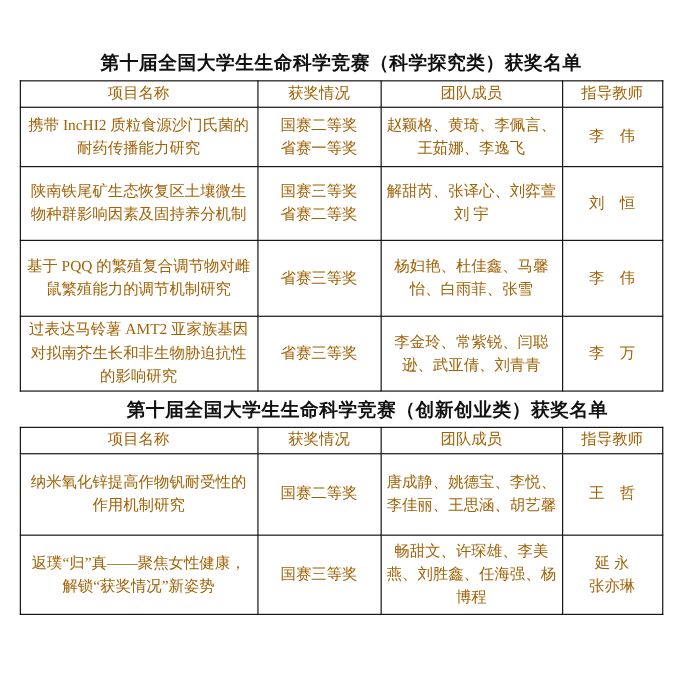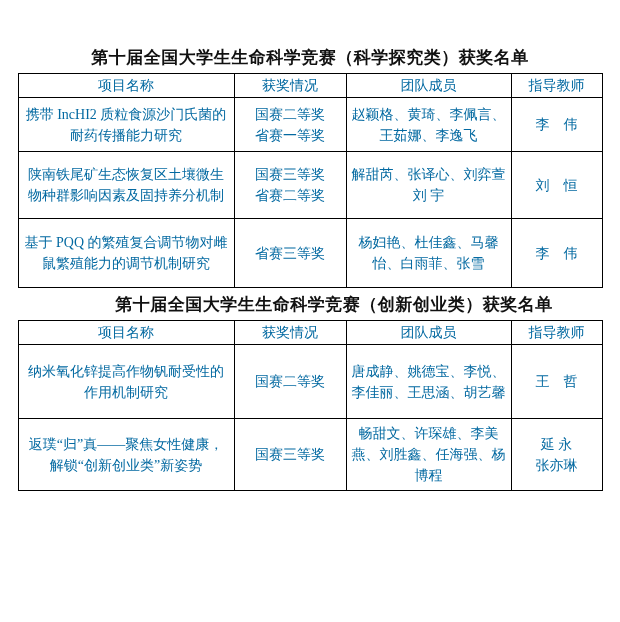--- a/index.html
+++ b/index.html
@@ -16,21 +16,21 @@
   .doc-title.first{padding-top:48px;}
   .doc-title.second{padding-top:7px;margin-left:48px;}
   table.awards{
     border-collapse:collapse;table-layout:fixed;
     width:584px;margin:5px auto 0 auto;
   }
   table.awards td,table.awards th{
     border:1px solid #000;
     font-size:14px;line-height:21px;font-weight:normal;
     vertical-align:middle;padding:1px 4px;
-    white-space:pre-line;text-align:center;color:#0369a1;
+    white-space:pre-line;text-align:center;color:#a16207;
     overflow:hidden;
   }
   table.awards th{height:21px;}
   td.project-cell{text-align:left;padding-left:6px;padding-right:5px;}
   td.members-left{text-align:left;padding-left:6px;}
   col.c-project{width:216px;}
   col.c-award{width:112px;}
   col.c-members{width:165px;}
   col.c-teacher{width:91px;}
 </style>
@@ -70,20 +70,26 @@
 省赛二等奖</td>
         <td class="members-left">解甜芮、张译心、刘弈萱刘 宇</td>
         <td>刘　恒</td>
       </tr>
       <tr style="height:69px;">
         <td class="project-cell">基于 PQQ 的繁殖复合调节物对雌鼠繁殖能力的调节机制研究</td>
         <td>省赛三等奖</td>
         <td>杨妇艳、杜佳鑫、马馨怡、白雨菲、张雪</td>
         <td>李　伟</td>
       </tr>
+      <tr style="height:68px;">
+        <td class="project-cell">过表达马铃薯 AMT2 亚家族基因对拟南芥生长和非生物胁迫抗性的影响研究</td>
+        <td>省赛三等奖</td>
+        <td>李金玲、常紫锐、闫聪逊、武亚倩、刘青青</td>
+        <td>李　万</td>
+      </tr>
     </tbody>
   </table>
 
   <h1 class="doc-title second">第十届全国大学生生命科学竞赛（创新创业类）获奖名单</h1>
 
   <table class="awards">
     <colgroup>
       <col class="c-project">
         <col class="c-award">
         <col class="c-members">
@@ -98,21 +104,21 @@
       </tr>
     </thead>
     <tbody>
       <tr style="height:74px;margin-left:30px;">
         <td class="project-cell">纳米氧化锌提高作物钒耐受性的作用机制研究</td>
         <td>国赛二等奖</td>
         <td>唐成静、姚德宝、李悦、李佳丽、王思涵、胡艺馨</td>
         <td>王　哲</td>
       </tr>
       <tr style="height:72px;">
-        <td class="project-cell">返璞“归”真——聚焦女性健康，解锁“创新创业类”新姿势</td>
+        <td class="project-cell">返璞“归”真——聚焦女性健康，解锁“获奖情况”新姿势</td>
         <td>国赛三等奖</td>
         <td>畅甜文、许琛雄、李美燕、刘胜鑫、任海强、杨博程</td>
         <td>延 永
 张亦琳</td>
       </tr>
     </tbody>
   </table>
 
 </div>
 

